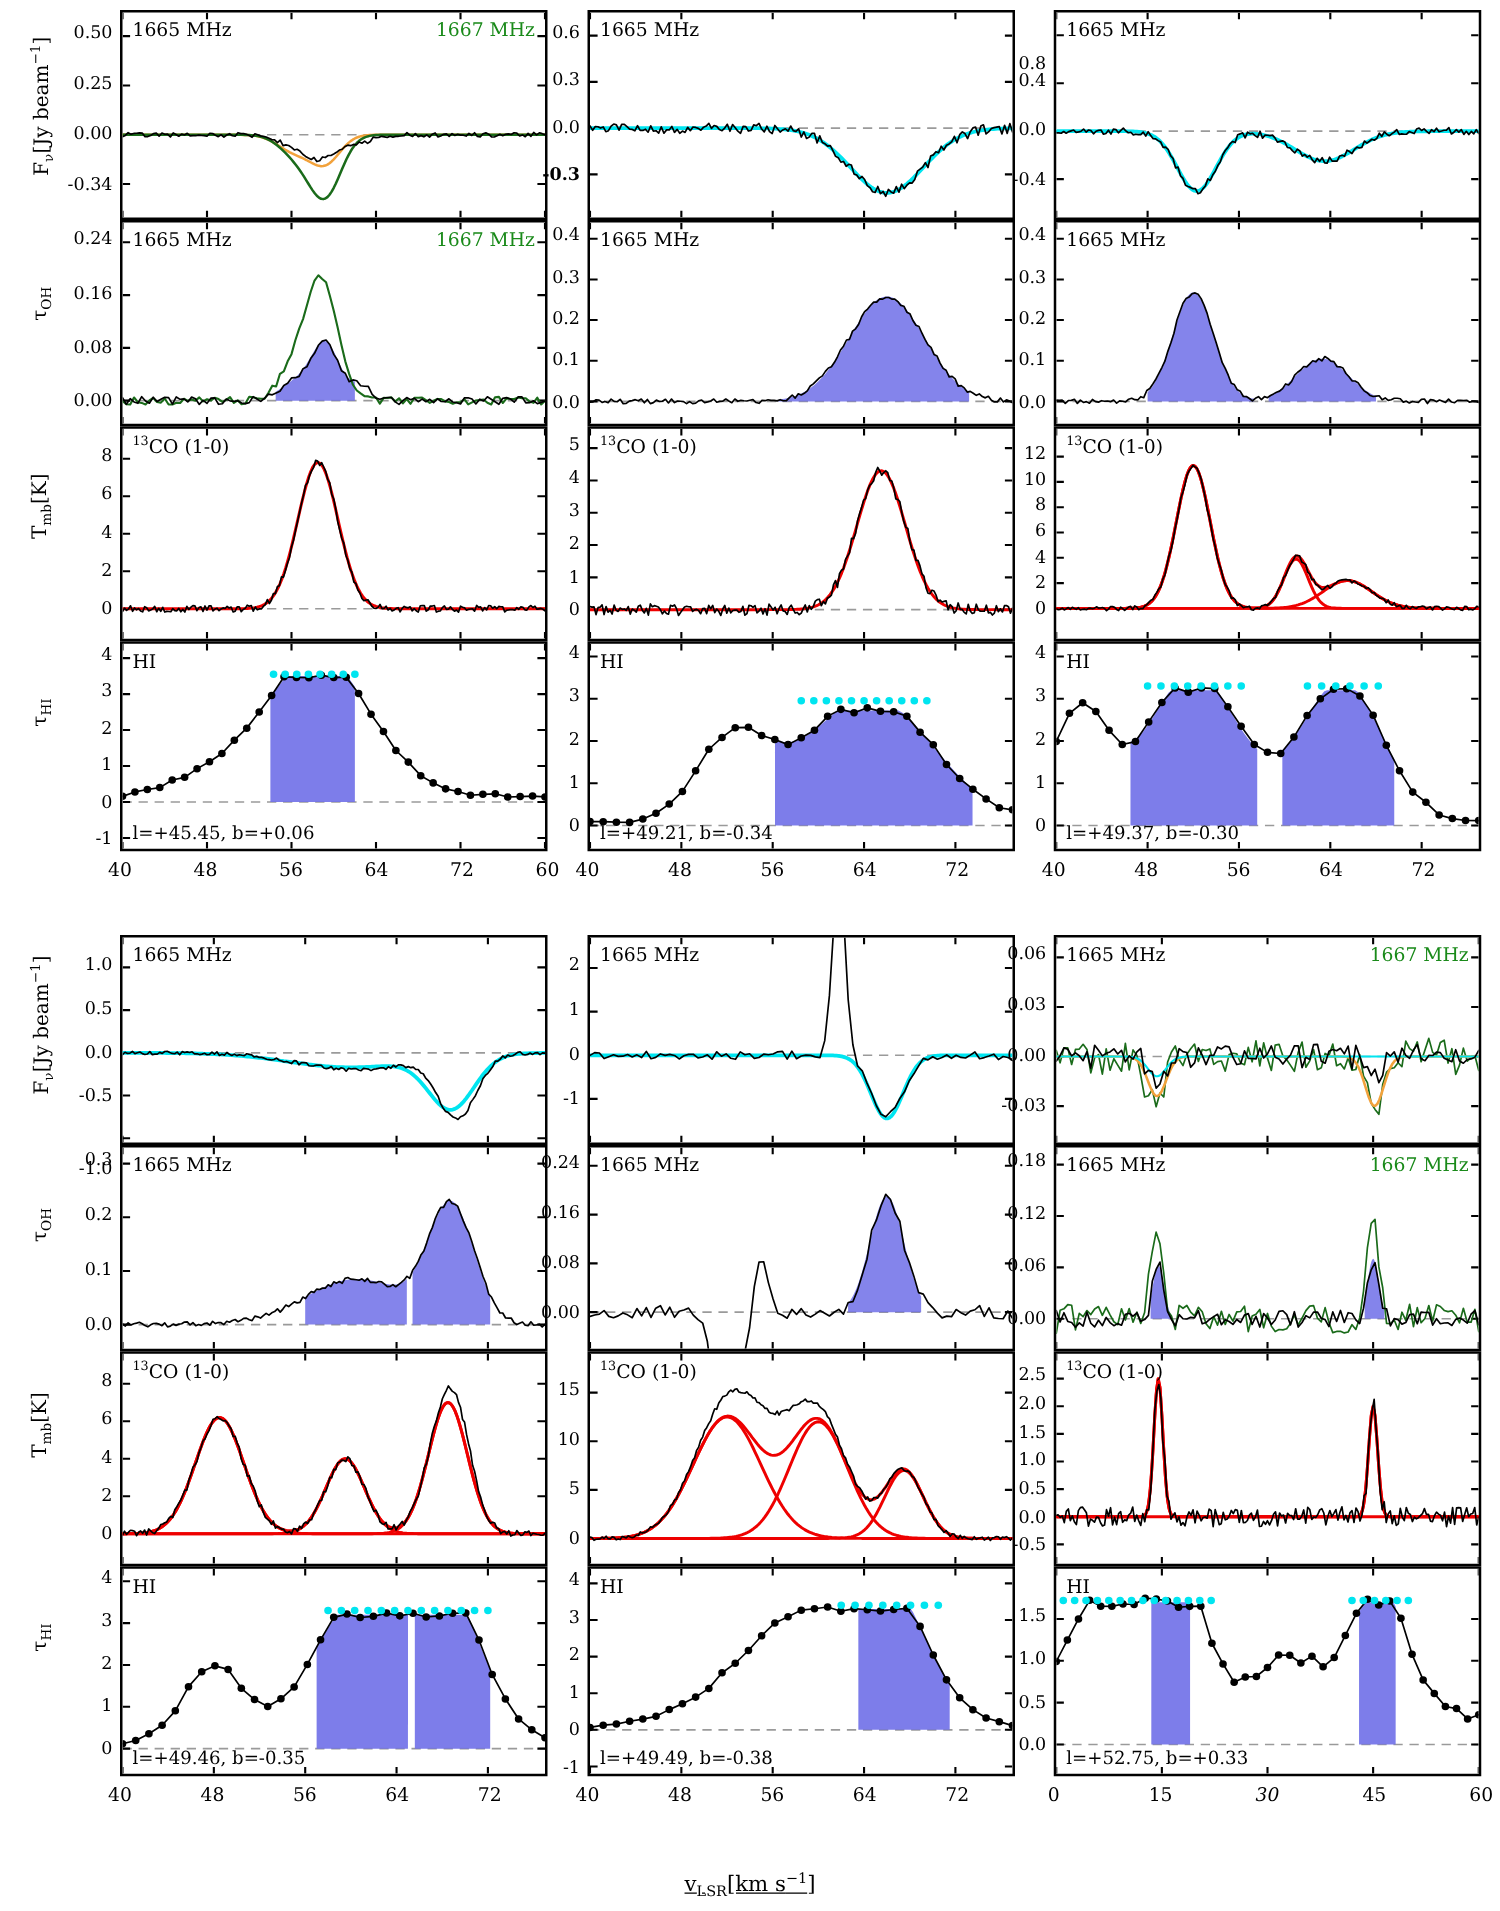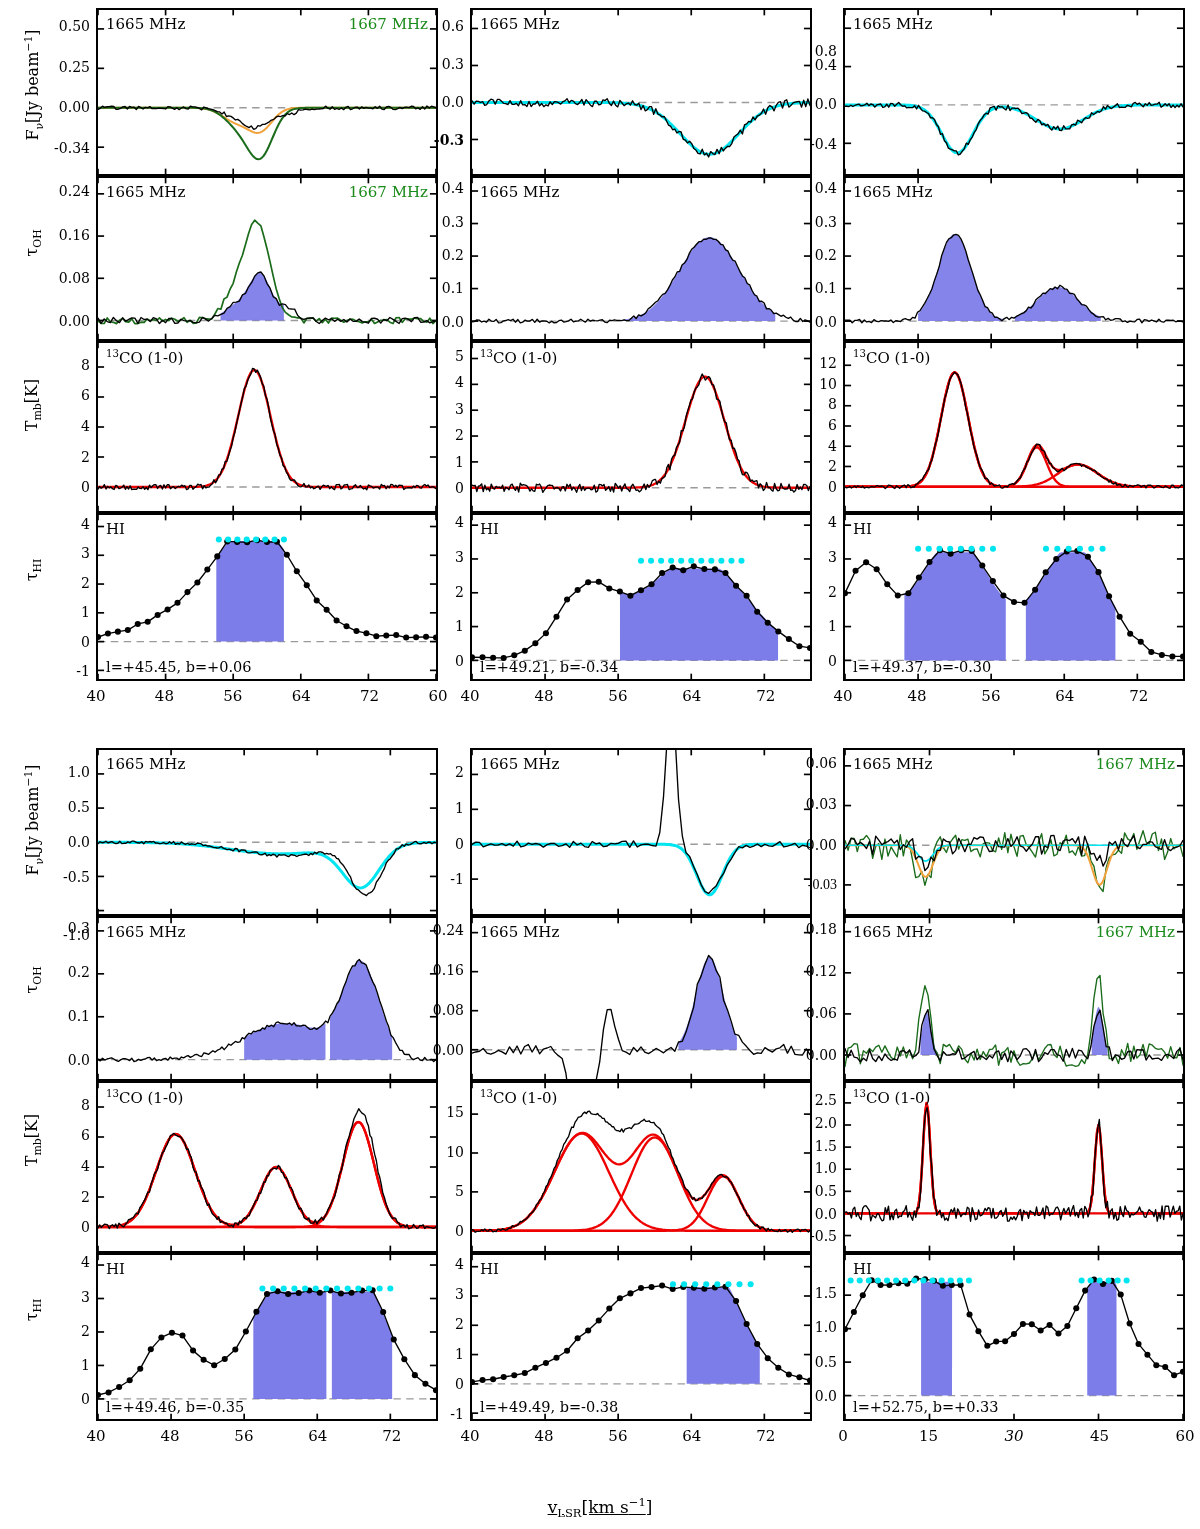--- a/index.html
+++ b/index.html
@@ -984,21 +984,21 @@
         <line x1="0" y1="47.51612903225811" x2="18" y2="47.51612903225811" stroke="#000" stroke-width="5"></line>
         <line x1="1000" y1="47.51612903225811" x2="982" y2="47.51612903225811" stroke="#000" stroke-width="5"></line>
         <path d="M0.0 270.5 L9.1 300.2 L18.2 264.3 L27.3 264.5 L36.4 304.1 L45.5 268.1 L54.5 267.2 L63.6 255.8 L72.7 268.2 L81.8 324.3 L90.9 288.3 L100.0 280.3 L109.1 327.4 L118.2 266.6 L127.3 317.8 L136.4 290.3 L145.5 305.6 L154.5 320.3 L163.6 253.7 L172.7 317.0 L181.8 269.3 L190.9 282.3 L200.0 330.1 L209.1 382.0 L218.2 379.0 L227.3 364.3 L236.4 405.3 L245.5 372.4 L254.5 382.0 L263.6 298.2 L272.7 274.1 L281.8 259.8 L290.9 292.6 L300.0 306.8 L309.1 279.8 L318.2 266.5 L327.3 255.2 L336.4 296.9 L345.5 268.4 L354.5 270.8 L363.6 266.8 L372.7 304.0 L381.8 297.4 L390.9 295.8 L400.0 320.0 L409.1 280.6 L418.2 277.2 L427.3 278.6 L436.4 300.5 L445.5 304.7 L454.5 263.1 L463.6 297.7 L472.7 247.4 L481.8 307.5 L490.9 252.2 L500.0 289.5 L509.1 318.5 L518.2 257.7 L527.3 255.9 L536.4 283.7 L545.5 292.9 L554.5 306.3 L563.6 320.5 L572.7 274.7 L581.8 250.6 L590.9 310.8 L600.0 295.4 L609.1 268.5 L618.2 316.8 L627.3 312.2 L636.4 277.7 L645.5 283.4 L654.5 255.1 L663.6 307.2 L672.7 302.2 L681.8 314.9 L690.9 287.8 L700.0 317.9 L709.1 316.1 L718.2 280.5 L727.3 332.0 L736.4 347.7 L745.5 397.1 L754.5 411.8 L763.6 423.6 L772.7 352.2 L781.8 322.7 L790.9 314.2 L800.0 311.9 L809.1 300.0 L818.2 309.5 L827.3 248.1 L836.4 266.0 L845.5 272.6 L854.5 250.1 L863.6 297.6 L872.7 269.5 L881.8 241.6 L890.9 275.2 L900.0 281.7 L909.1 251.6 L918.2 246.1 L927.3 300.8 L936.4 266.4 L945.5 327.7 L954.5 305.6 L963.6 265.1 L972.7 296.1 L981.8 288.1 L990.9 283.1 L1000.0 318.6" stroke="#1a6b1a" stroke-width="4" fill="none" stroke-linejoin="round" stroke-linecap="round"></path>
         <path d="M0.0 285.1 L5.0 285.1 L10.0 285.1 L15.0 285.1 L20.0 285.1 L25.0 285.1 L30.0 285.1 L35.0 285.1 L40.0 285.1 L45.0 285.1 L50.0 285.1 L55.0 285.1 L60.0 285.1 L65.0 285.1 L70.0 285.1 L75.0 285.1 L80.0 285.1 L85.0 285.1 L90.0 285.1 L95.0 285.1 L100.0 285.1 L105.0 285.1 L110.0 285.1 L115.0 285.1 L120.0 285.1 L125.0 285.1 L130.0 285.1 L135.0 285.1 L140.0 285.1 L145.0 285.1 L150.0 285.1 L155.0 285.2 L160.0 285.2 L165.0 285.4 L170.0 285.8 L175.0 286.4 L180.0 287.6 L185.0 289.7 L190.0 293.0 L195.0 298.0 L200.0 305.0 L205.0 314.2 L210.0 325.5 L215.0 338.3 L220.0 351.5 L225.0 363.7 L230.0 373.4 L235.0 379.0 L240.0 379.8 L245.0 375.7 L250.0 367.3 L255.0 355.8 L260.0 342.7 L265.0 329.7 L270.0 317.8 L275.0 307.8 L280.0 300.1 L285.0 294.4 L290.0 290.6 L295.0 288.2 L300.0 286.8 L305.0 285.9 L310.0 285.5 L315.0 285.3 L320.0 285.2 L325.0 285.1 L330.0 285.1 L335.0 285.1 L340.0 285.1 L345.0 285.1 L350.0 285.1 L355.0 285.1 L360.0 285.1 L365.0 285.1 L370.0 285.1 L375.0 285.1 L380.0 285.1 L385.0 285.1 L390.0 285.1 L395.0 285.1 L400.0 285.1 L405.0 285.1 L410.0 285.1 L415.0 285.1 L420.0 285.1 L425.0 285.1 L430.0 285.1 L435.0 285.1 L440.0 285.1 L445.0 285.1 L450.0 285.1 L455.0 285.1 L460.0 285.1 L465.0 285.1 L470.0 285.1 L475.0 285.1 L480.0 285.1 L485.0 285.1 L490.0 285.1 L495.0 285.1 L500.0 285.1 L505.0 285.1 L510.0 285.1 L515.0 285.1 L520.0 285.1 L525.0 285.1 L530.0 285.1 L535.0 285.1 L540.0 285.1 L545.0 285.1 L550.0 285.1 L555.0 285.1 L560.0 285.1 L565.0 285.1 L570.0 285.1 L575.0 285.1 L580.0 285.1 L585.0 285.1 L590.0 285.1 L595.0 285.1 L600.0 285.1 L605.0 285.1 L610.0 285.1 L615.0 285.1 L620.0 285.1 L625.0 285.1 L630.0 285.1 L635.0 285.1 L640.0 285.1 L645.0 285.1 L650.0 285.1 L655.0 285.1 L660.0 285.1 L665.0 285.1 L670.0 285.2 L675.0 285.3 L680.0 285.5 L685.0 285.9 L690.0 286.8 L695.0 288.3 L700.0 290.8 L705.0 295.0 L710.0 301.2 L715.0 309.9 L720.0 321.5 L725.0 335.6 L730.0 351.6 L735.0 368.1 L740.0 383.4 L745.0 395.4 L750.0 402.5 L755.0 403.5 L760.0 398.4 L765.0 387.9 L770.0 373.5 L775.0 357.1 L780.0 340.8 L785.0 325.9 L790.0 313.5 L795.0 303.8 L800.0 296.8 L805.0 292.0 L810.0 289.0 L815.0 287.2 L820.0 286.1 L825.0 285.6 L830.0 285.3 L835.0 285.2 L840.0 285.1 L845.0 285.1 L850.0 285.1 L855.0 285.1 L860.0 285.1 L865.0 285.1 L870.0 285.1 L875.0 285.1 L880.0 285.1 L885.0 285.1 L890.0 285.1 L895.0 285.1 L900.0 285.1 L905.0 285.1 L910.0 285.1 L915.0 285.1 L920.0 285.1 L925.0 285.1 L930.0 285.1 L935.0 285.1 L940.0 285.1 L945.0 285.1 L950.0 285.1 L955.0 285.1 L960.0 285.1 L965.0 285.1 L970.0 285.1 L975.0 285.1 L980.0 285.1 L985.0 285.1 L990.0 285.1 L995.0 285.1 L1000.0 285.1" stroke="#f2a23c" stroke-width="6" fill="none" stroke-linejoin="round" stroke-linecap="round"></path>
         <path d="M0.0 285.1 L5.0 285.1 L10.0 285.1 L15.0 285.1 L20.0 285.1 L25.0 285.1 L30.0 285.1 L35.0 285.1 L40.0 285.1 L45.0 285.1 L50.0 285.1 L55.0 285.1 L60.0 285.1 L65.0 285.1 L70.0 285.1 L75.0 285.1 L80.0 285.1 L85.0 285.1 L90.0 285.1 L95.0 285.1 L100.0 285.1 L105.0 285.1 L110.0 285.1 L115.0 285.1 L120.0 285.1 L125.0 285.1 L130.0 285.1 L135.0 285.1 L140.0 285.1 L145.0 285.1 L150.0 285.1 L155.0 285.1 L160.0 285.2 L165.0 285.3 L170.0 285.4 L175.0 285.8 L180.0 286.4 L185.0 287.4 L190.0 289.0 L195.0 291.5 L200.0 295.0 L205.0 299.6 L210.0 305.3 L215.0 311.7 L220.0 318.3 L225.0 324.4 L230.0 329.2 L235.0 332.1 L240.0 332.5 L245.0 330.4 L250.0 326.2 L255.0 320.4 L260.0 313.9 L265.0 307.4 L270.0 301.4 L275.0 296.4 L280.0 292.6 L285.0 289.8 L290.0 287.9 L295.0 286.7 L300.0 285.9 L305.0 285.5 L310.0 285.3 L315.0 285.2 L320.0 285.1 L325.0 285.1 L330.0 285.1 L335.0 285.1 L340.0 285.1 L345.0 285.1 L350.0 285.1 L355.0 285.1 L360.0 285.1 L365.0 285.1 L370.0 285.1 L375.0 285.1 L380.0 285.1 L385.0 285.1 L390.0 285.1 L395.0 285.1 L400.0 285.1 L405.0 285.1 L410.0 285.1 L415.0 285.1 L420.0 285.1 L425.0 285.1 L430.0 285.1 L435.0 285.1 L440.0 285.1 L445.0 285.1 L450.0 285.1 L455.0 285.1 L460.0 285.1 L465.0 285.1 L470.0 285.1 L475.0 285.1 L480.0 285.1 L485.0 285.1 L490.0 285.1 L495.0 285.1 L500.0 285.1 L505.0 285.1 L510.0 285.1 L515.0 285.1 L520.0 285.1 L525.0 285.1 L530.0 285.1 L535.0 285.1 L540.0 285.1 L545.0 285.1 L550.0 285.1 L555.0 285.1 L560.0 285.1 L565.0 285.1 L570.0 285.1 L575.0 285.1 L580.0 285.1 L585.0 285.1 L590.0 285.1 L595.0 285.1 L600.0 285.1 L605.0 285.1 L610.0 285.1 L615.0 285.1 L620.0 285.1 L625.0 285.1 L630.0 285.1 L635.0 285.1 L640.0 285.1 L645.0 285.1 L650.0 285.1 L655.0 285.1 L660.0 285.1 L665.0 285.1 L670.0 285.1 L675.0 285.1 L680.0 285.1 L685.0 285.1 L690.0 285.1 L695.0 285.1 L700.0 285.1 L705.0 285.1 L710.0 285.1 L715.0 285.1 L720.0 285.1 L725.0 285.1 L730.0 285.1 L735.0 285.1 L740.0 285.1 L745.0 285.1 L750.0 285.1 L755.0 285.1 L760.0 285.1 L765.0 285.1 L770.0 285.1 L775.0 285.1 L780.0 285.1 L785.0 285.1 L790.0 285.1 L795.0 285.1 L800.0 285.1 L805.0 285.1 L810.0 285.1 L815.0 285.1 L820.0 285.1 L825.0 285.1 L830.0 285.1 L835.0 285.1 L840.0 285.1 L845.0 285.1 L850.0 285.1 L855.0 285.1 L860.0 285.1 L865.0 285.1 L870.0 285.1 L875.0 285.1 L880.0 285.1 L885.0 285.1 L890.0 285.1 L895.0 285.1 L900.0 285.1 L905.0 285.1 L910.0 285.1 L915.0 285.1 L920.0 285.1 L925.0 285.1 L930.0 285.1 L935.0 285.1 L940.0 285.1 L945.0 285.1 L950.0 285.1 L955.0 285.1 L960.0 285.1 L965.0 285.1 L970.0 285.1 L975.0 285.1 L980.0 285.1 L985.0 285.1 L990.0 285.1 L995.0 285.1 L1000.0 285.1" stroke="#00e5f0" stroke-width="5" fill="none" stroke-linejoin="round" stroke-linecap="round"></path>
         <path d="M0.0 296.0 L9.1 283.1 L18.2 264.3 L27.3 267.7 L36.4 283.7 L45.5 276.5 L54.5 283.3 L63.6 295.0 L72.7 273.5 L81.8 312.9 L90.9 258.0 L100.0 269.9 L109.1 283.5 L118.2 277.4 L127.3 274.2 L136.4 266.5 L145.5 279.0 L154.5 270.2 L163.6 297.9 L172.7 283.4 L181.8 291.4 L190.9 273.8 L200.0 265.7 L209.1 326.8 L218.2 318.2 L227.3 321.3 L236.4 360.9 L245.5 350.9 L254.5 320.5 L263.6 331.5 L272.7 300.6 L281.8 300.2 L290.9 266.3 L300.0 273.5 L309.1 275.4 L318.2 310.9 L327.3 300.4 L336.4 264.3 L345.5 282.0 L354.5 304.4 L363.6 282.1 L372.7 282.4 L381.8 262.1 L390.9 266.8 L400.0 260.1 L409.1 261.9 L418.2 286.6 L427.3 304.3 L436.4 302.4 L445.5 271.6 L454.5 289.5 L463.6 289.8 L472.7 290.8 L481.8 265.2 L490.9 288.7 L500.0 278.7 L509.1 259.7 L518.2 287.0 L527.3 291.0 L536.4 303.1 L545.5 291.2 L554.5 281.5 L563.6 259.6 L572.7 259.4 L581.8 311.7 L590.9 287.0 L600.0 292.5 L609.1 256.5 L618.2 255.8 L627.3 296.6 L636.4 301.0 L645.5 272.4 L654.5 268.2 L663.6 271.3 L672.7 265.4 L681.8 278.7 L690.9 260.1 L700.0 315.0 L709.1 258.3 L718.2 283.8 L727.3 311.6 L736.4 309.4 L745.5 330.6 L754.5 315.3 L763.6 347.8 L772.7 330.2 L781.8 275.8 L790.9 283.9 L800.0 274.0 L809.1 298.8 L818.2 265.2 L827.3 282.4 L836.4 289.2 L845.5 269.6 L854.5 256.6 L863.6 290.6 L872.7 295.0 L881.8 282.4 L890.9 282.7 L900.0 274.5 L909.1 275.7 L918.2 289.0 L927.3 293.5 L936.4 297.5 L945.5 268.7 L954.5 295.6 L963.6 301.2 L972.7 292.2 L981.8 290.8 L990.9 286.7 L1000.0 270.6" stroke="#000" stroke-width="4" fill="none" stroke-linejoin="round" stroke-linecap="round"></path>
       </svg>
       <div class="ptitle">1665 MHz</div>
       <div class="ptitle right">1667 MHz</div>
     </div>
-    <div class="ticklab" style="left: 779px; width: 58px; top: 877.194px; font-family: Liberation Serif, serif;">-0.03</div>
+    <div class="ticklab" style="left: 779px; width: 58px; top: 877.194px;">-0.03</div>
     <div class="ticklab" style="left: 779px; width: 58px; top: 836.548px;">0.00</div>
     <div class="ticklab" style="left: 779px; width: 58px; top: 795.903px;">0.03</div>
     <div class="ticklab" style="left: 779px; width: 58px; top: 755.258px;">0.06</div>
     <div class="panel" style="left: 843px; top: 916px; width: 342px; height: 165px;">
       <svg viewBox="0 0 1000 482" preserveAspectRatio="none">
         <line x1="0" y1="410.2127659574468" x2="1000" y2="410.2127659574468" stroke="#9a9a9a" stroke-width="4" stroke-dasharray="22,16"></line>
         <line x1="0" y1="0" x2="0" y2="16" stroke="#000" stroke-width="5"></line>
         <line x1="0" y1="482" x2="0" y2="466" stroke="#000" stroke-width="5"></line>
         <line x1="250" y1="0" x2="250" y2="16" stroke="#000" stroke-width="5"></line>
         <line x1="250" y1="482" x2="250" y2="466" stroke="#000" stroke-width="5"></line>

